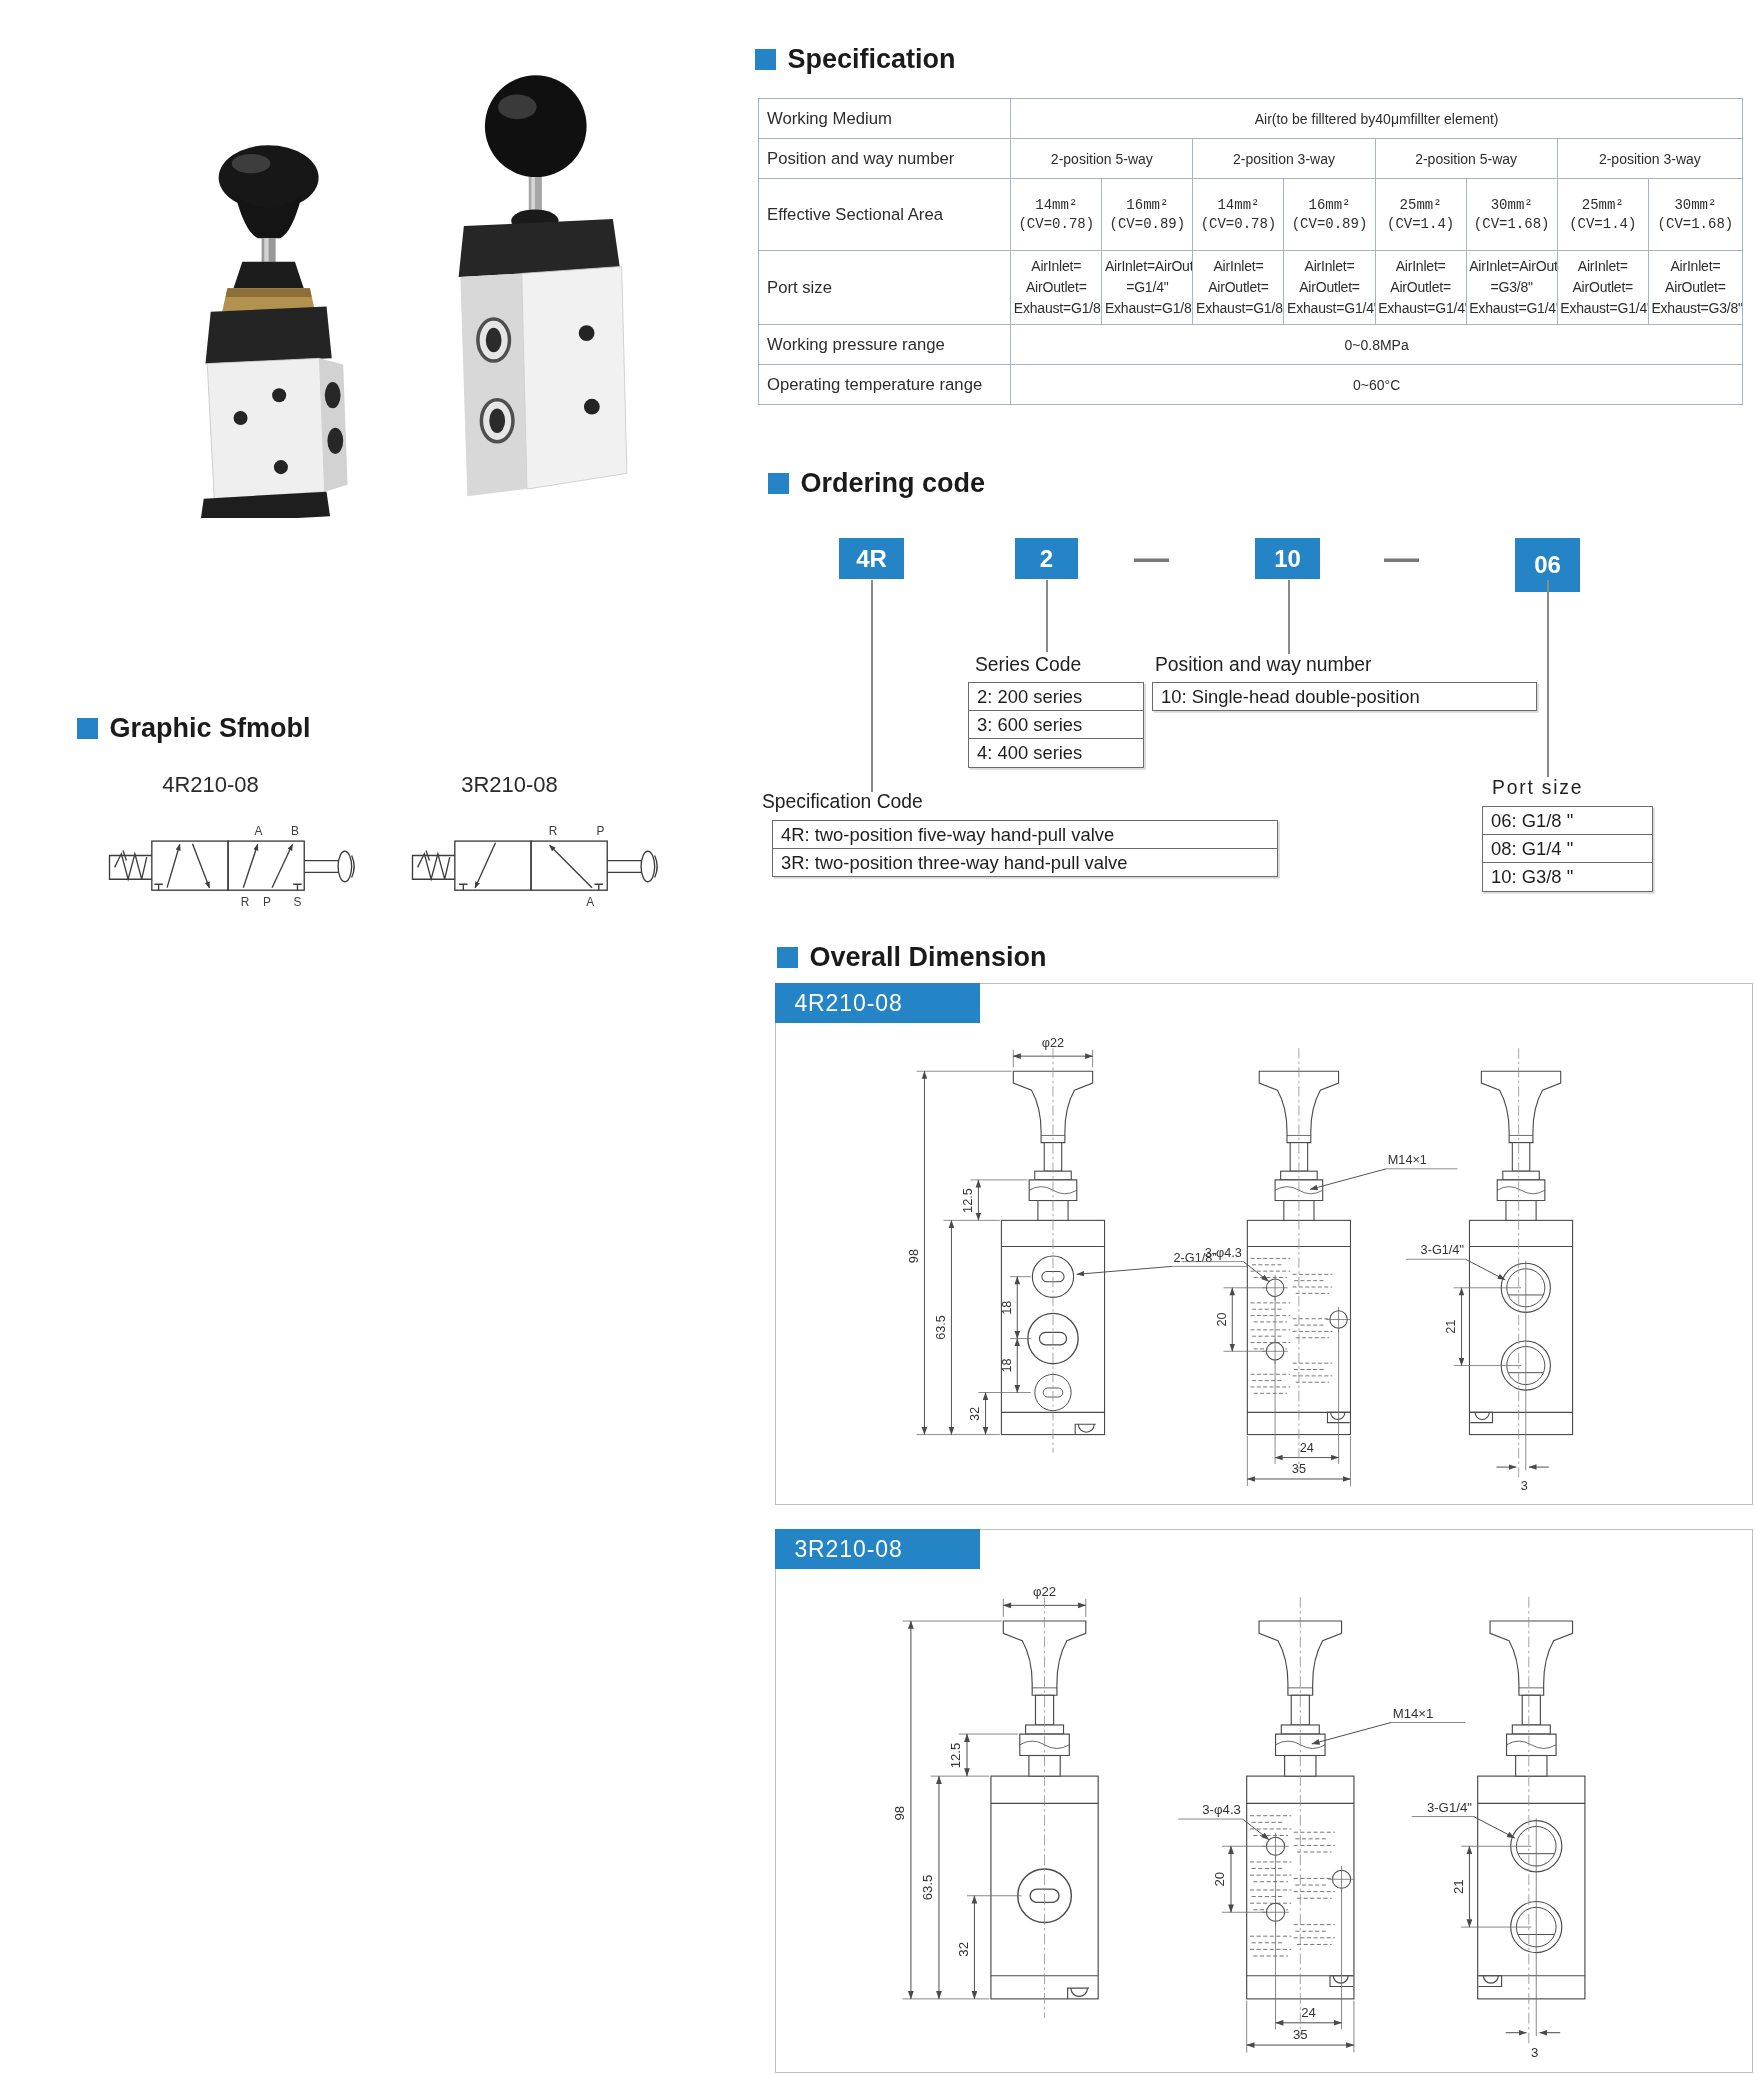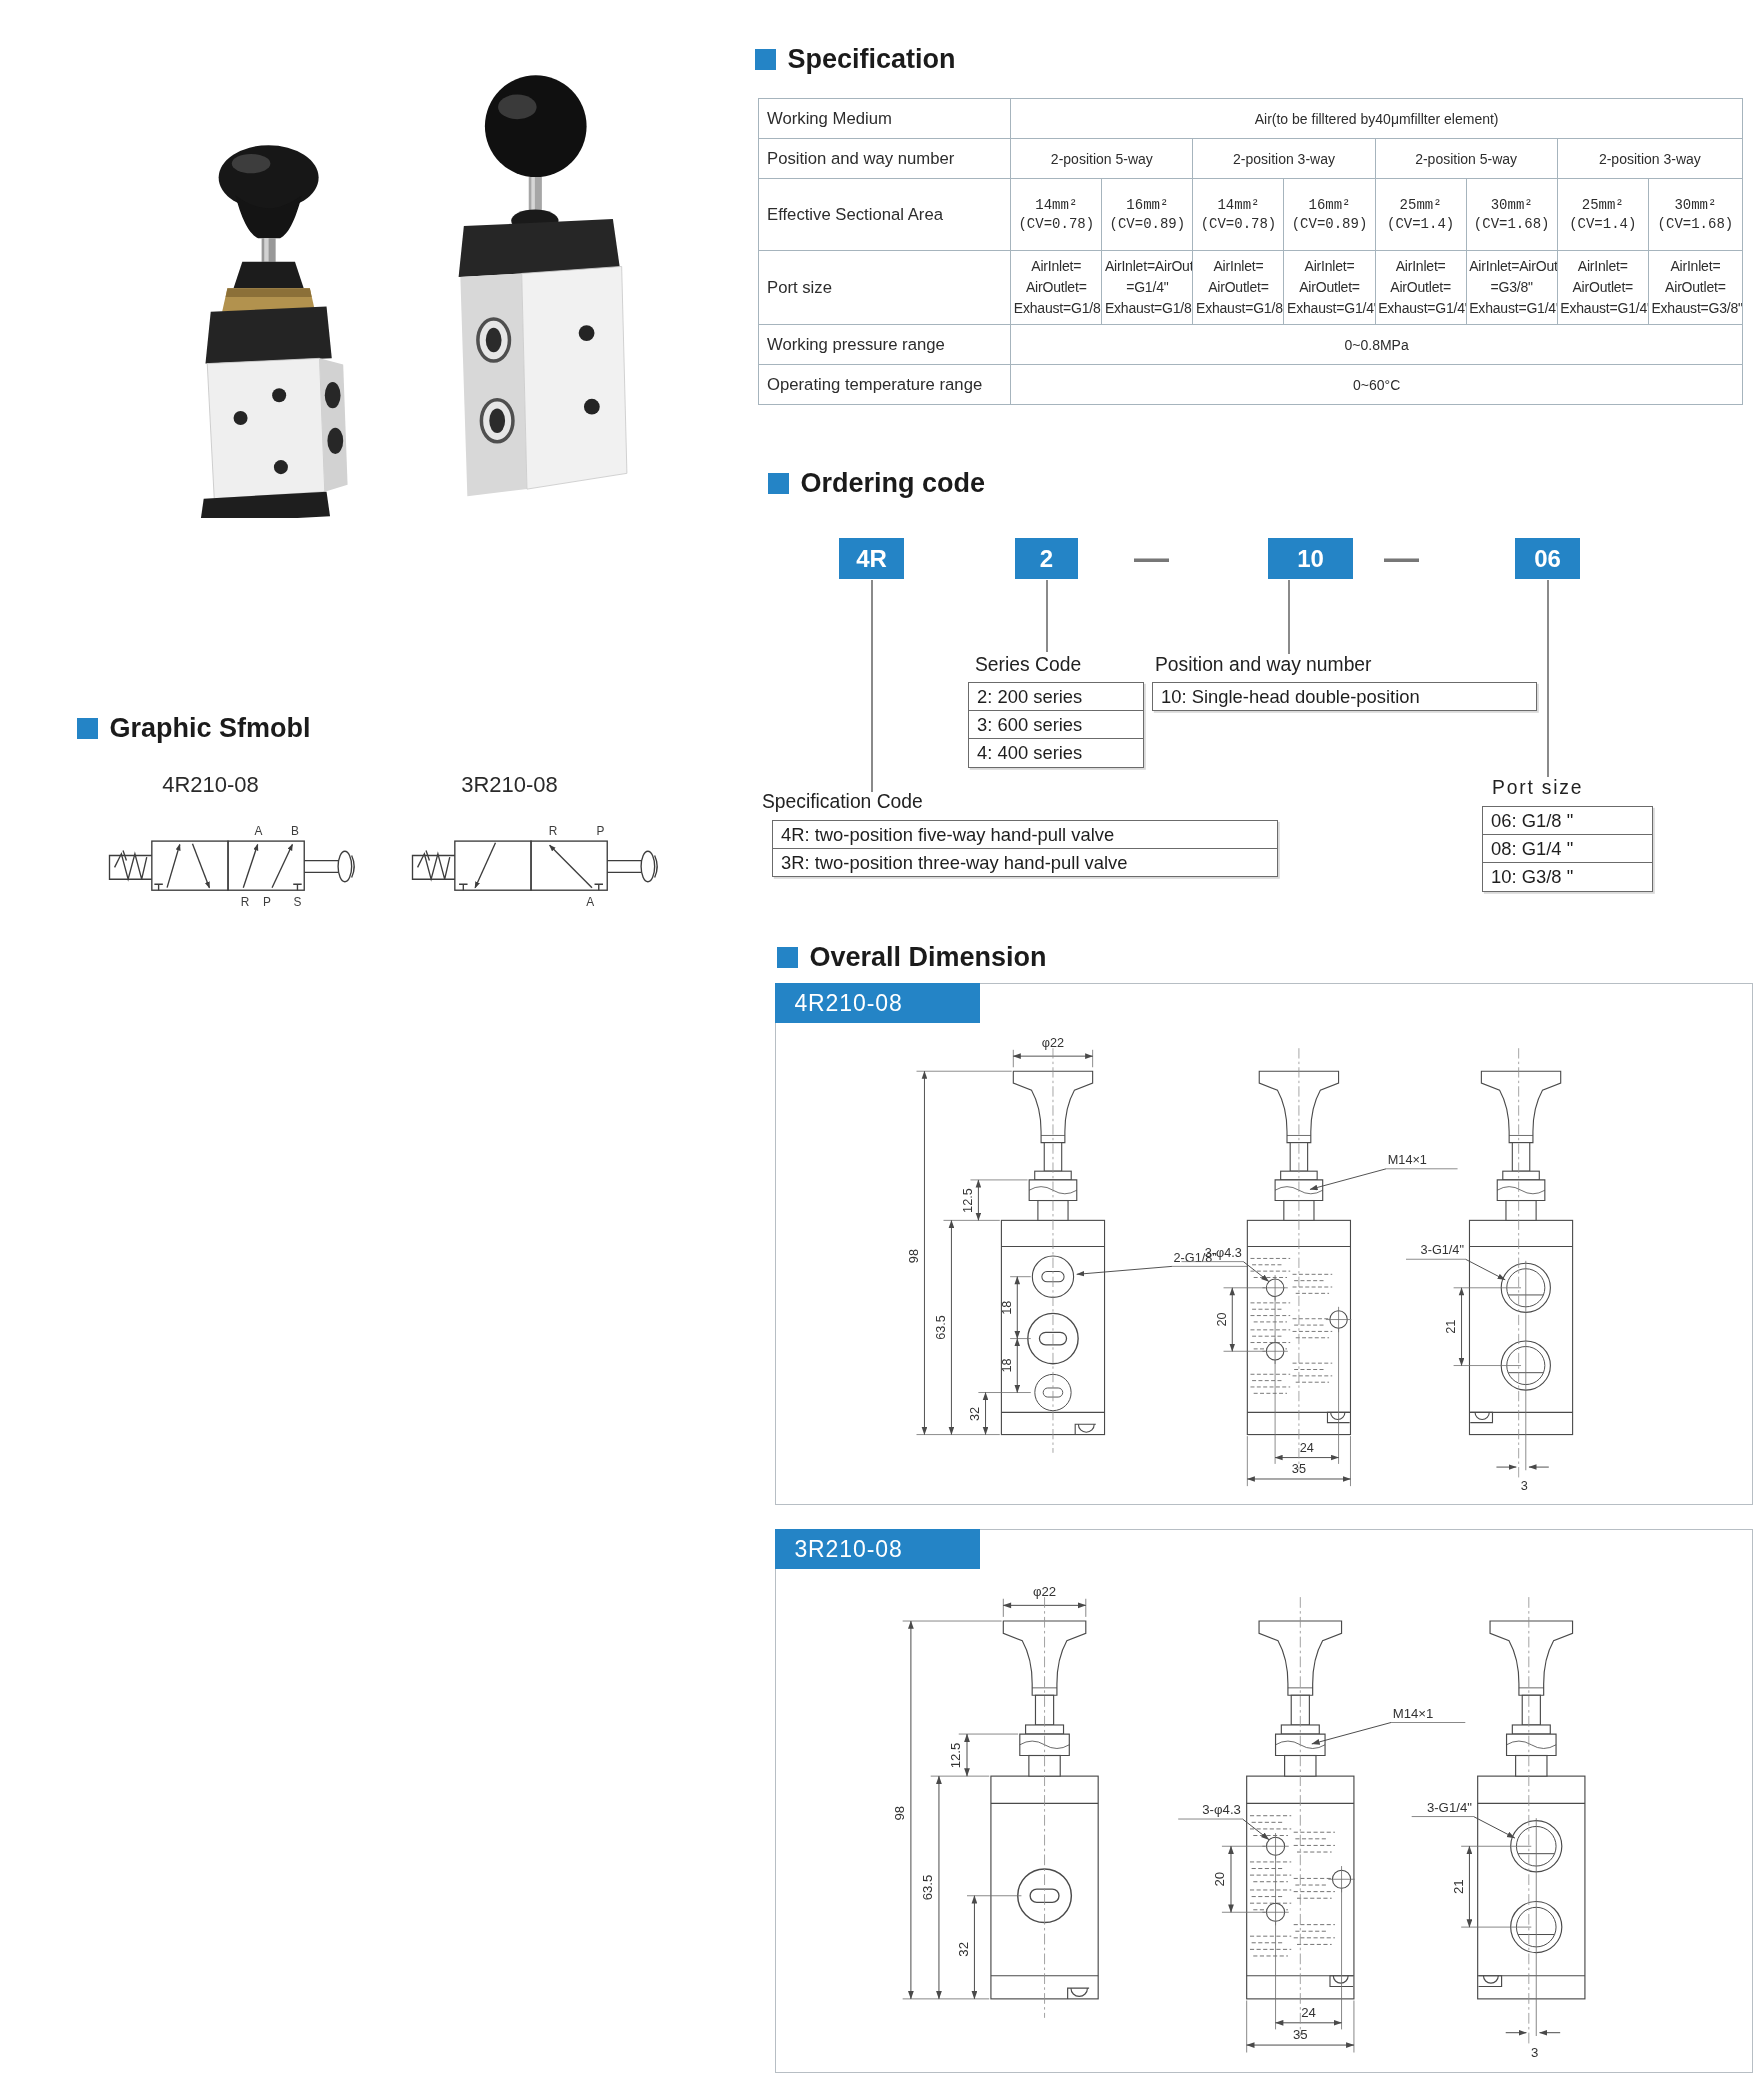--- a/index.html
+++ b/index.html
@@ -220,23 +220,23 @@
 
 <div class="abs sec-title" style="left:768px;top:468px">
   <span class="sq"></span>
   <span>Ordering code</span>
 </div>
 
 <div class="abs" style="left:755px;top:522px;width:1001px;height:399px">
   <div class="ocbox" style="left:84px;top:16px;width:65px;height:41px">4R</div>
   <div class="ocbox" style="left:260px;top:16px;width:63px;height:41px">2</div>
   <div class="ocdash" style="left:379px;top:32px">—</div>
-  <div class="ocbox" style="left:513px;top:16px;width:85px;height:41px">10</div>
+  <div class="ocbox" style="left:500px;top:16px;width:65px;height:41px">10</div>
   <div class="ocdash" style="left:629px;top:32px">—</div>
-  <div class="ocbox" style="left:760px;top:16px;width:65px;height:41px">06</div>
+  <div class="ocbox" style="left:760px;top:16px;width:65px;height:54px">06</div>
 
   <div class="vline" style="left:116px;top:58px;height:212px"></div>
   <div class="vline" style="left:291px;top:58px;height:72px"></div>
   <div class="vline" style="left:533px;top:58px;height:74px"></div>
   <div class="vline" style="left:792px;top:58px;height:197px"></div>
 
   <div class="olhead" style="left:220px;top:132px">Series Code</div>
   <div class="oltable" style="left:213px;top:160px;width:174px">
     <div class="row">2:  200 series</div>
     <div class="row">3:  600 series</div>

